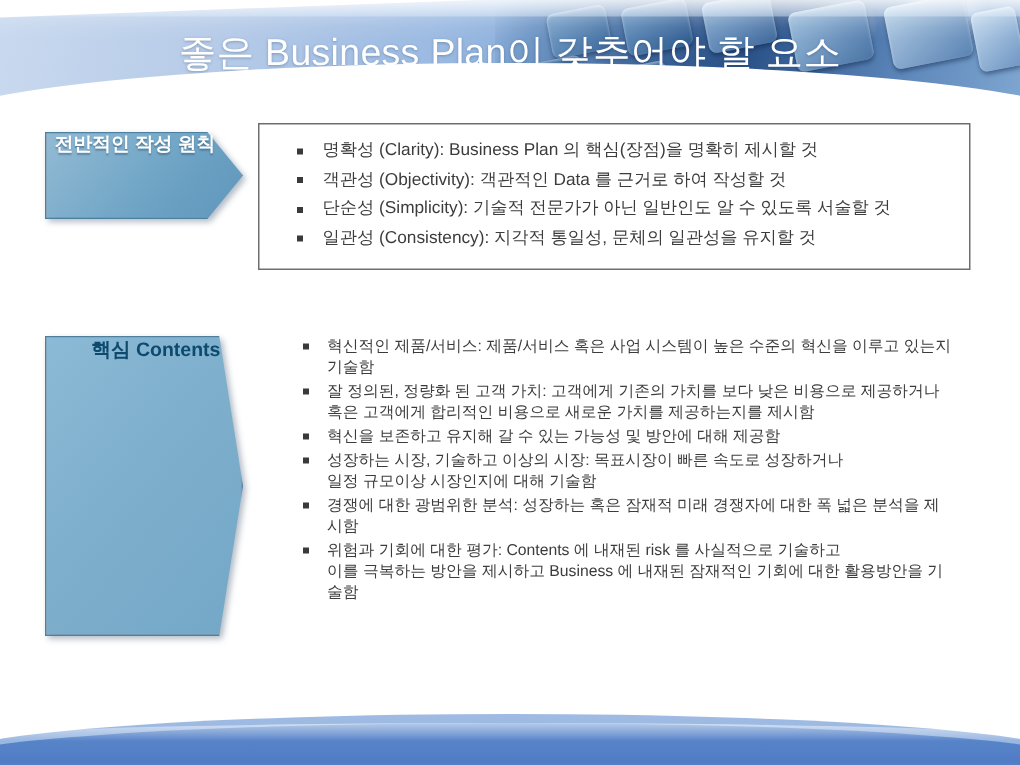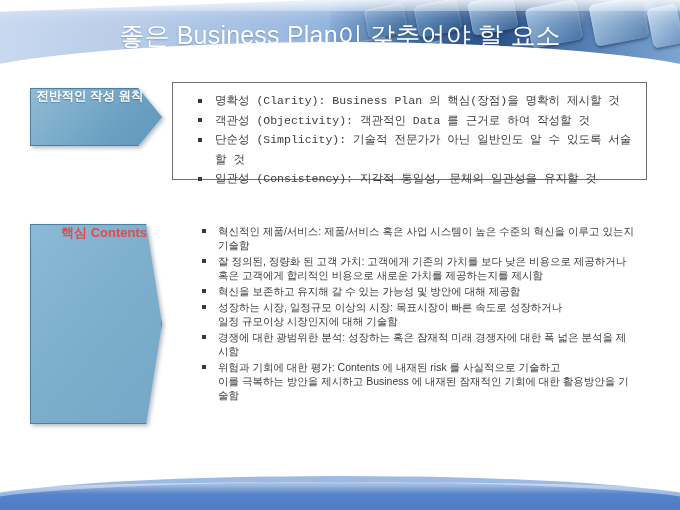--- a/index.html
+++ b/index.html
@@ -180,21 +180,21 @@
     top: 224px;
     width: 132px;
     height: 200px;
   }
   #chevron-contents .chev-body {
     background: linear-gradient(130deg, #8cbad6 0%, #7fb0cd 40%, #74a8c7 100%);
     clip-path: polygon(0 0, 88% 0, 100% 50%, 88% 100%, 0 100%);
   }
   #chevron-contents .chev-label {
     font-size: 13px;
-    color: #ef4444;
+    color: #0c4a6e;
     text-shadow: none;
     padding-right: 8px;
     padding-left: 24px;
   }
 
   
   .bullet-box {
     position: absolute;
     left: 172px;
     top: 82px;
@@ -203,21 +203,20 @@
     box-sizing: border-box;
     border: 1px solid #6e6e6e;
     background: #ffffff;
     padding: 8px 6px 6px 18px;
   }
 
   .bullets {
     list-style: none;
     margin: 0;
     padding: 0;
-    font-family: Liberation Mono, monospace;
   }
   .bullets li {
     position: relative;
     padding-left: 24px;
     color: #3c3c3c;
     font-size: 11.5px;
     line-height: 19.5px;
   }
   .bullets li::before {
     content: "";
@@ -313,21 +312,21 @@
       <span class="cont">기술함</span>
     </li>
     <li>
       <span>잘 정의된, 정량화 된 고객 가치: 고객에게 기존의 가치를 보다 낮은 비용으로 제공하거나</span>
       <span class="cont">혹은 고객에게 합리적인 비용으로 새로운 가치를 제공하는지를 제시함</span>
     </li>
     <li>
       <span>혁신을 보존하고 유지해 갈 수 있는 가능성 및 방안에 대해 제공함</span>
     </li>
     <li>
-      <span>성장하는 시장, 일정규모 이상의 시장: 목표시장이 빠른 속도로 성장하거나</span>
+      <span>성장하는 시장, 기술하고 이상의 시장: 목표시장이 빠른 속도로 성장하거나</span>
       <span class="cont">일정 규모이상 시장인지에 대해 기술함</span>
     </li>
     <li>
       <span>경쟁에 대한 광범위한 분석: 성장하는 혹은 잠재적 미래 경쟁자에 대한 폭 넓은 분석을 제</span>
       <span class="cont">시함</span>
     </li>
     <li>
       <span>위험과 기회에 대한 평가: Contents 에 내재된 risk 를 사실적으로 기술하고</span>
       <span class="cont">이를 극복하는 방안을 제시하고 Business 에 내재된 잠재적인 기회에 대한 활용방안을 기</span>
       <span class="cont">술함</span>

